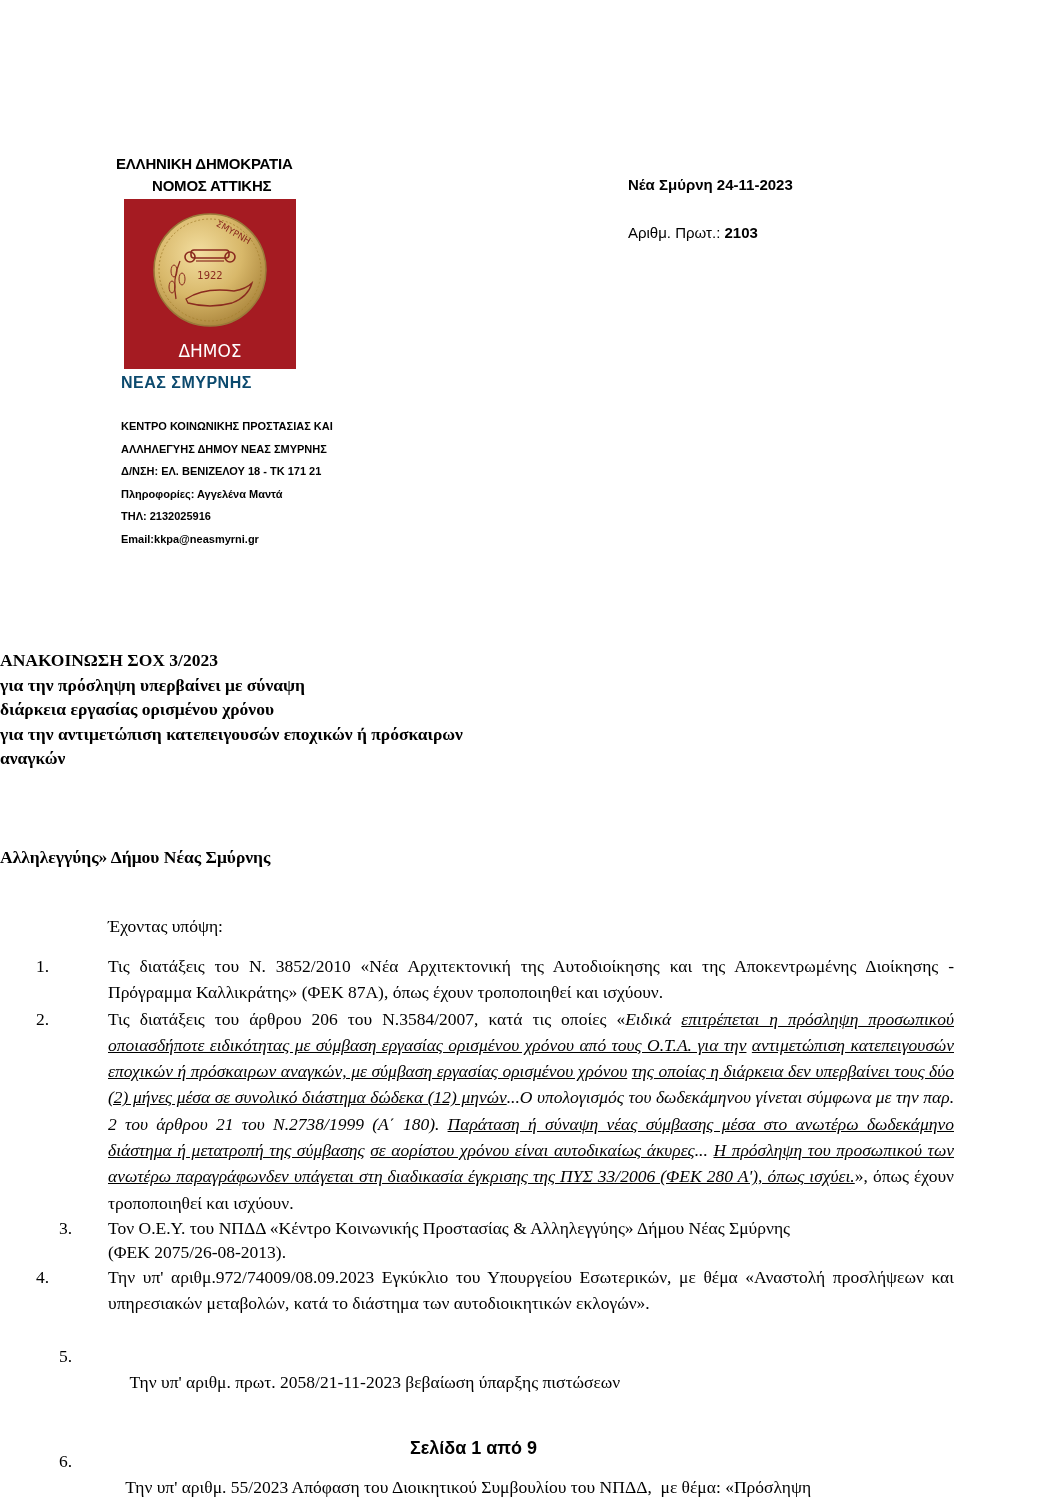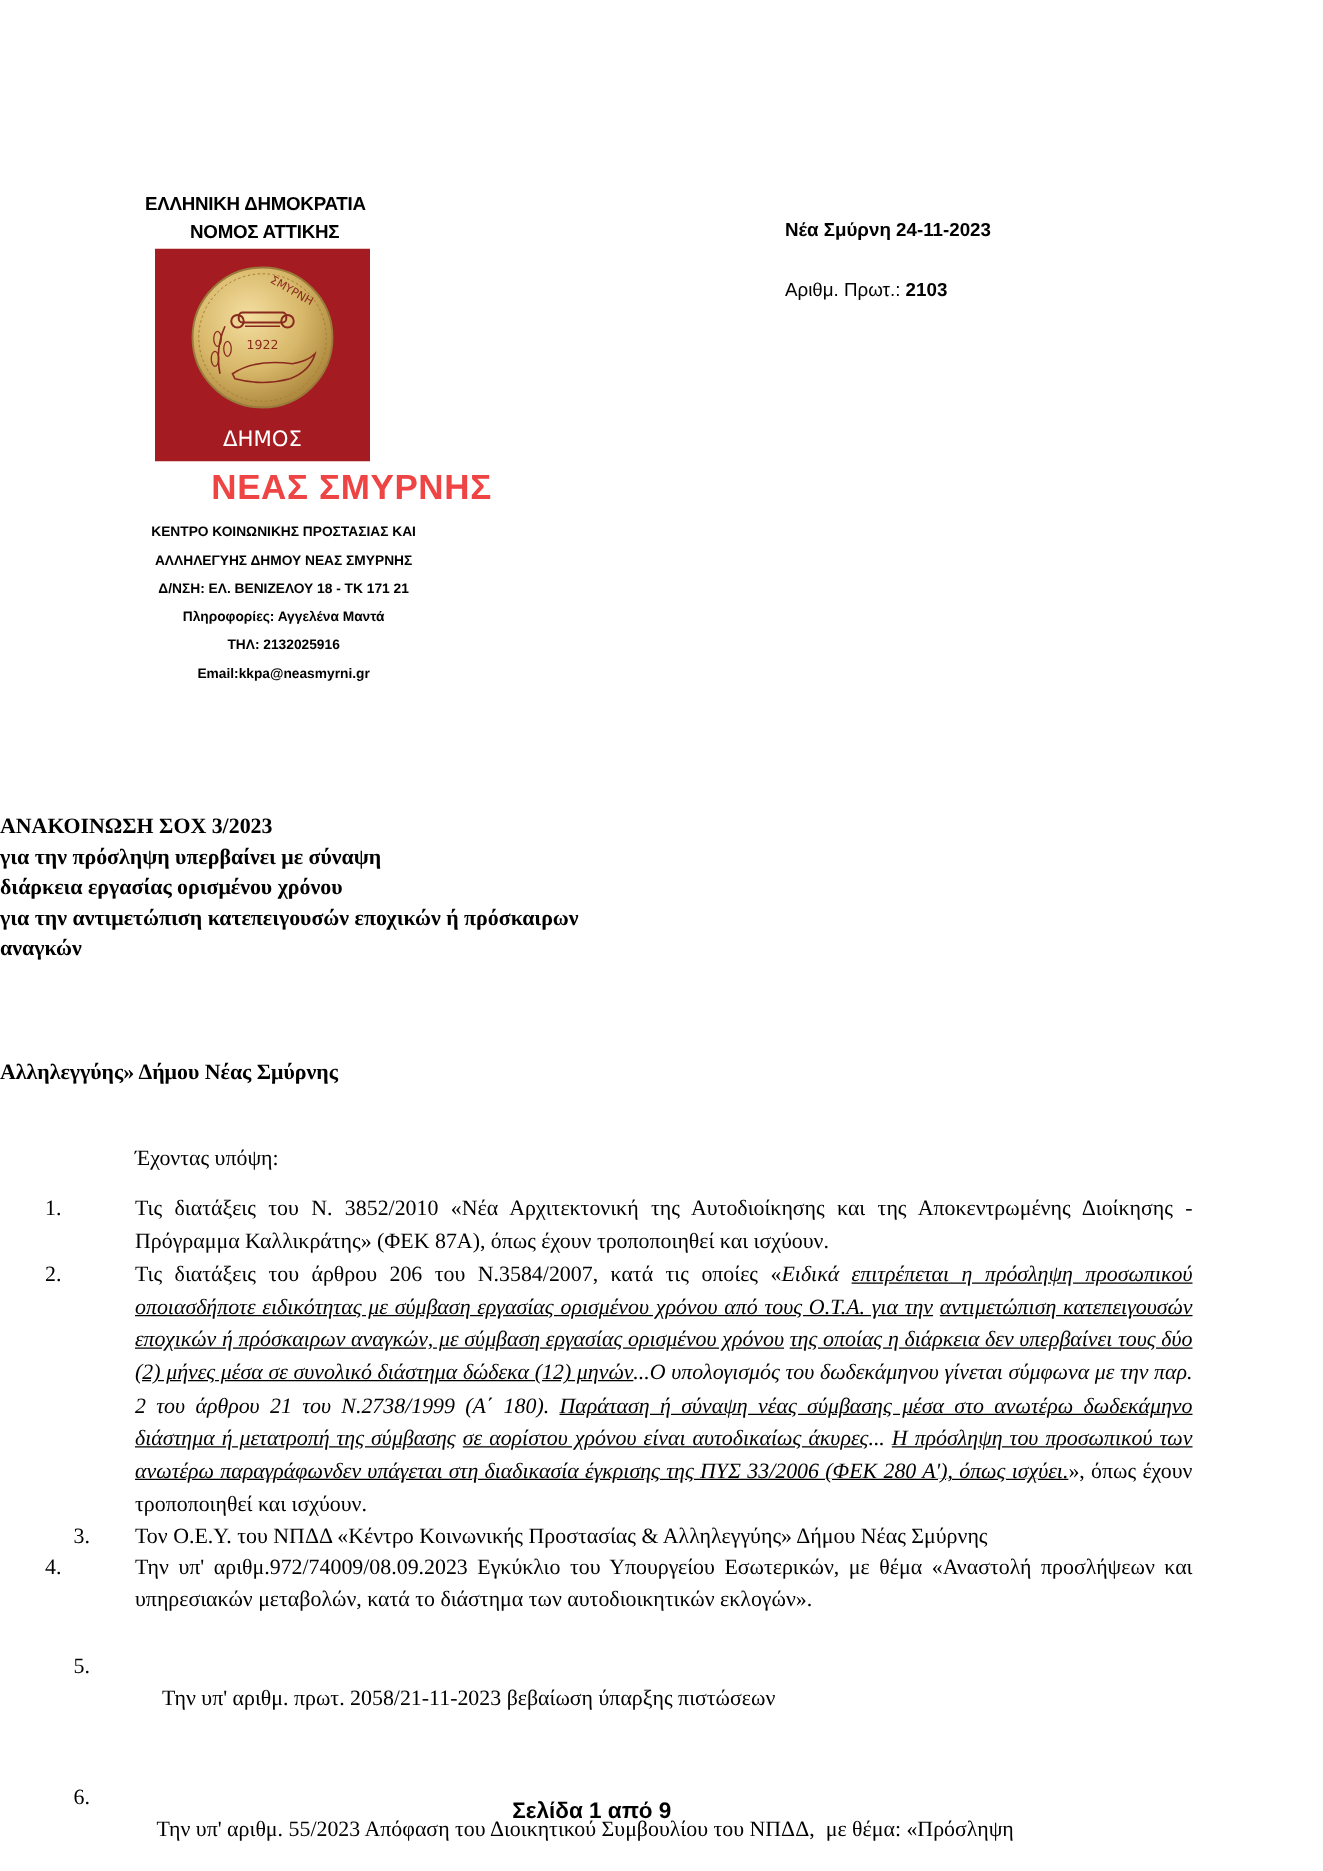--- a/index.html
+++ b/index.html
@@ -1,25 +1,25 @@
 <!DOCTYPE html>
 <html><head>
 <meta charset="utf-8">
 <style>
   html, body { margin: 0; padding: 0; background: #ffffff; }
   body { width: 1058px; height: 1497px; position: relative; overflow: hidden; color: #000; }
-  .sans { font-family: "Liberation Sans", "DejaVu Sans", sans-serif; text-align: center; }
+  .sans { font-family: "Liberation Sans", "DejaVu Sans", sans-serif; }
   .serif { font-family: "Liberation Serif", "DejaVu Serif", serif; }
   .abs { position: absolute; }
 
   .hdr-line { font-weight: bold; font-size: 15px; line-height: 22px; letter-spacing: -0.2px; white-space: nowrap; }
 
   #logo { left: 124px; top: 199px; width: 172px; height: 170px; background: #a51b22; }
   #logo svg { display: block; }
-  #logo-city { left: 121px; top: 374px; font-size: 28px; font-weight: bold; color: #ef4444; letter-spacing: 0.5px; white-space: nowrap; margin-left: 48px; }
+  #logo-city { left: 121px; top: 374px; font-size: 16px; font-weight: bold; color: #0c4a6e; letter-spacing: 0.5px; white-space: nowrap; }
 
   #right-date { left: 628px; top: 176px; font-size: 15px; font-weight: bold; }
   #right-prot { left: 628px; top: 224px; font-size: 15px; }
   #right-prot b { font-weight: bold; }
 
   .contact-line { font-size: 11px; font-weight: bold; line-height: 22.5px; white-space: nowrap; }
 
   .title-block { left: 0; width: 1058px; font-weight: bold; font-size: 17.5px; line-height: 24.5px; }
   .title-block div { white-space: nowrap; }
 
@@ -102,20 +102,21 @@
     <span class="num">1.</span>
     <span>Τις διατάξεις του Ν. 3852/2010 «Νέα Αρχιτεκτονική της Αυτοδιοίκησης και της Αποκεντρωμένης Διοίκησης - Πρόγραμμα Καλλικράτης» (ΦΕΚ 87Α), όπως έχουν τροποποιηθεί και ισχύουν.</span>
   </div>
   <div class="li just">
     <span class="num">2.</span>
     <span>Τις διατάξεις του άρθρου 206 του Ν.3584/2007, κατά τις οποίες «</span><span class="it">Ειδικά </span><span class="it ul">επιτρέπεται η πρόσληψη προσωπικού οποιασδήποτε ειδικότητας με σύμβαση εργασίας ορισμένου χρόνου από τους Ο.Τ.Α. για την</span><span class="it"> </span><span class="it ul">αντιμετώπιση κατεπειγουσών εποχικών ή πρόσκαιρων αναγκών, με σύμβαση εργασίας ορισμένου χρόνου</span><span class="it"> </span><span class="it ul">της οποίας η διάρκεια δεν υπερβαίνει τους δύο (2) μήνες μέσα σε συνολικό διάστημα δώδεκα (12) μηνών</span><span class="it">...Ο υπολογισμός του δωδεκάμηνου γίνεται σύμφωνα με την παρ. 2 του άρθρου 21 του Ν.2738/1999 (Α΄ 180). </span><span class="it ul">Παράταση ή σύναψη νέας σύμβασης μέσα στο ανωτέρω δωδεκάμηνο διάστημα ή μετατροπή της σύμβασης</span><span class="it"> </span><span class="it ul">σε αορίστου χρόνου είναι αυτοδικαίως άκυρες</span><span class="it">... </span><span class="it ul">Η πρόσληψη του προσωπικού των ανωτέρω παραγράφωνδεν υπάγεται στη διαδικασία έγκρισης της ΠΥΣ 33/2006 (ΦΕΚ 280 Α'), όπως ισχύει.</span><span>», όπως έχουν τροποποιηθεί και ισχύουν.</span>
   </div>
   <div class="li tight">
     <span class="num">3.</span>
     <div>Τον Ο.Ε.Υ. του ΝΠΔΔ «Κέντρο Κοινωνικής Προστασίας &amp; Αλληλεγγύης» Δήμου Νέας Σμύρνης</div>
+    <div>(ΦΕΚ 2075/26-08-2013).</div>
   </div>
   <div class="li just">
     <span class="num">4.</span>
     <span>Την υπ' αριθμ.972/74009/08.09.2023 Εγκύκλιο του Υπουργείου Εσωτερικών, με θέμα «Αναστολή προσλήψεων και υπηρεσιακών μεταβολών, κατά το διάστημα των αυτοδιοικητικών εκλογών».</span>
   </div>
   <div class="li" style="white-space:pre;">
     <span class="num">5.</span>
     <span> Την υπ' αριθμ. πρωτ. 2058/21-11-2023 βεβαίωση ύπαρξης πιστώσεων</span>
   </div>
   <div class="li" style="white-space:pre;">

